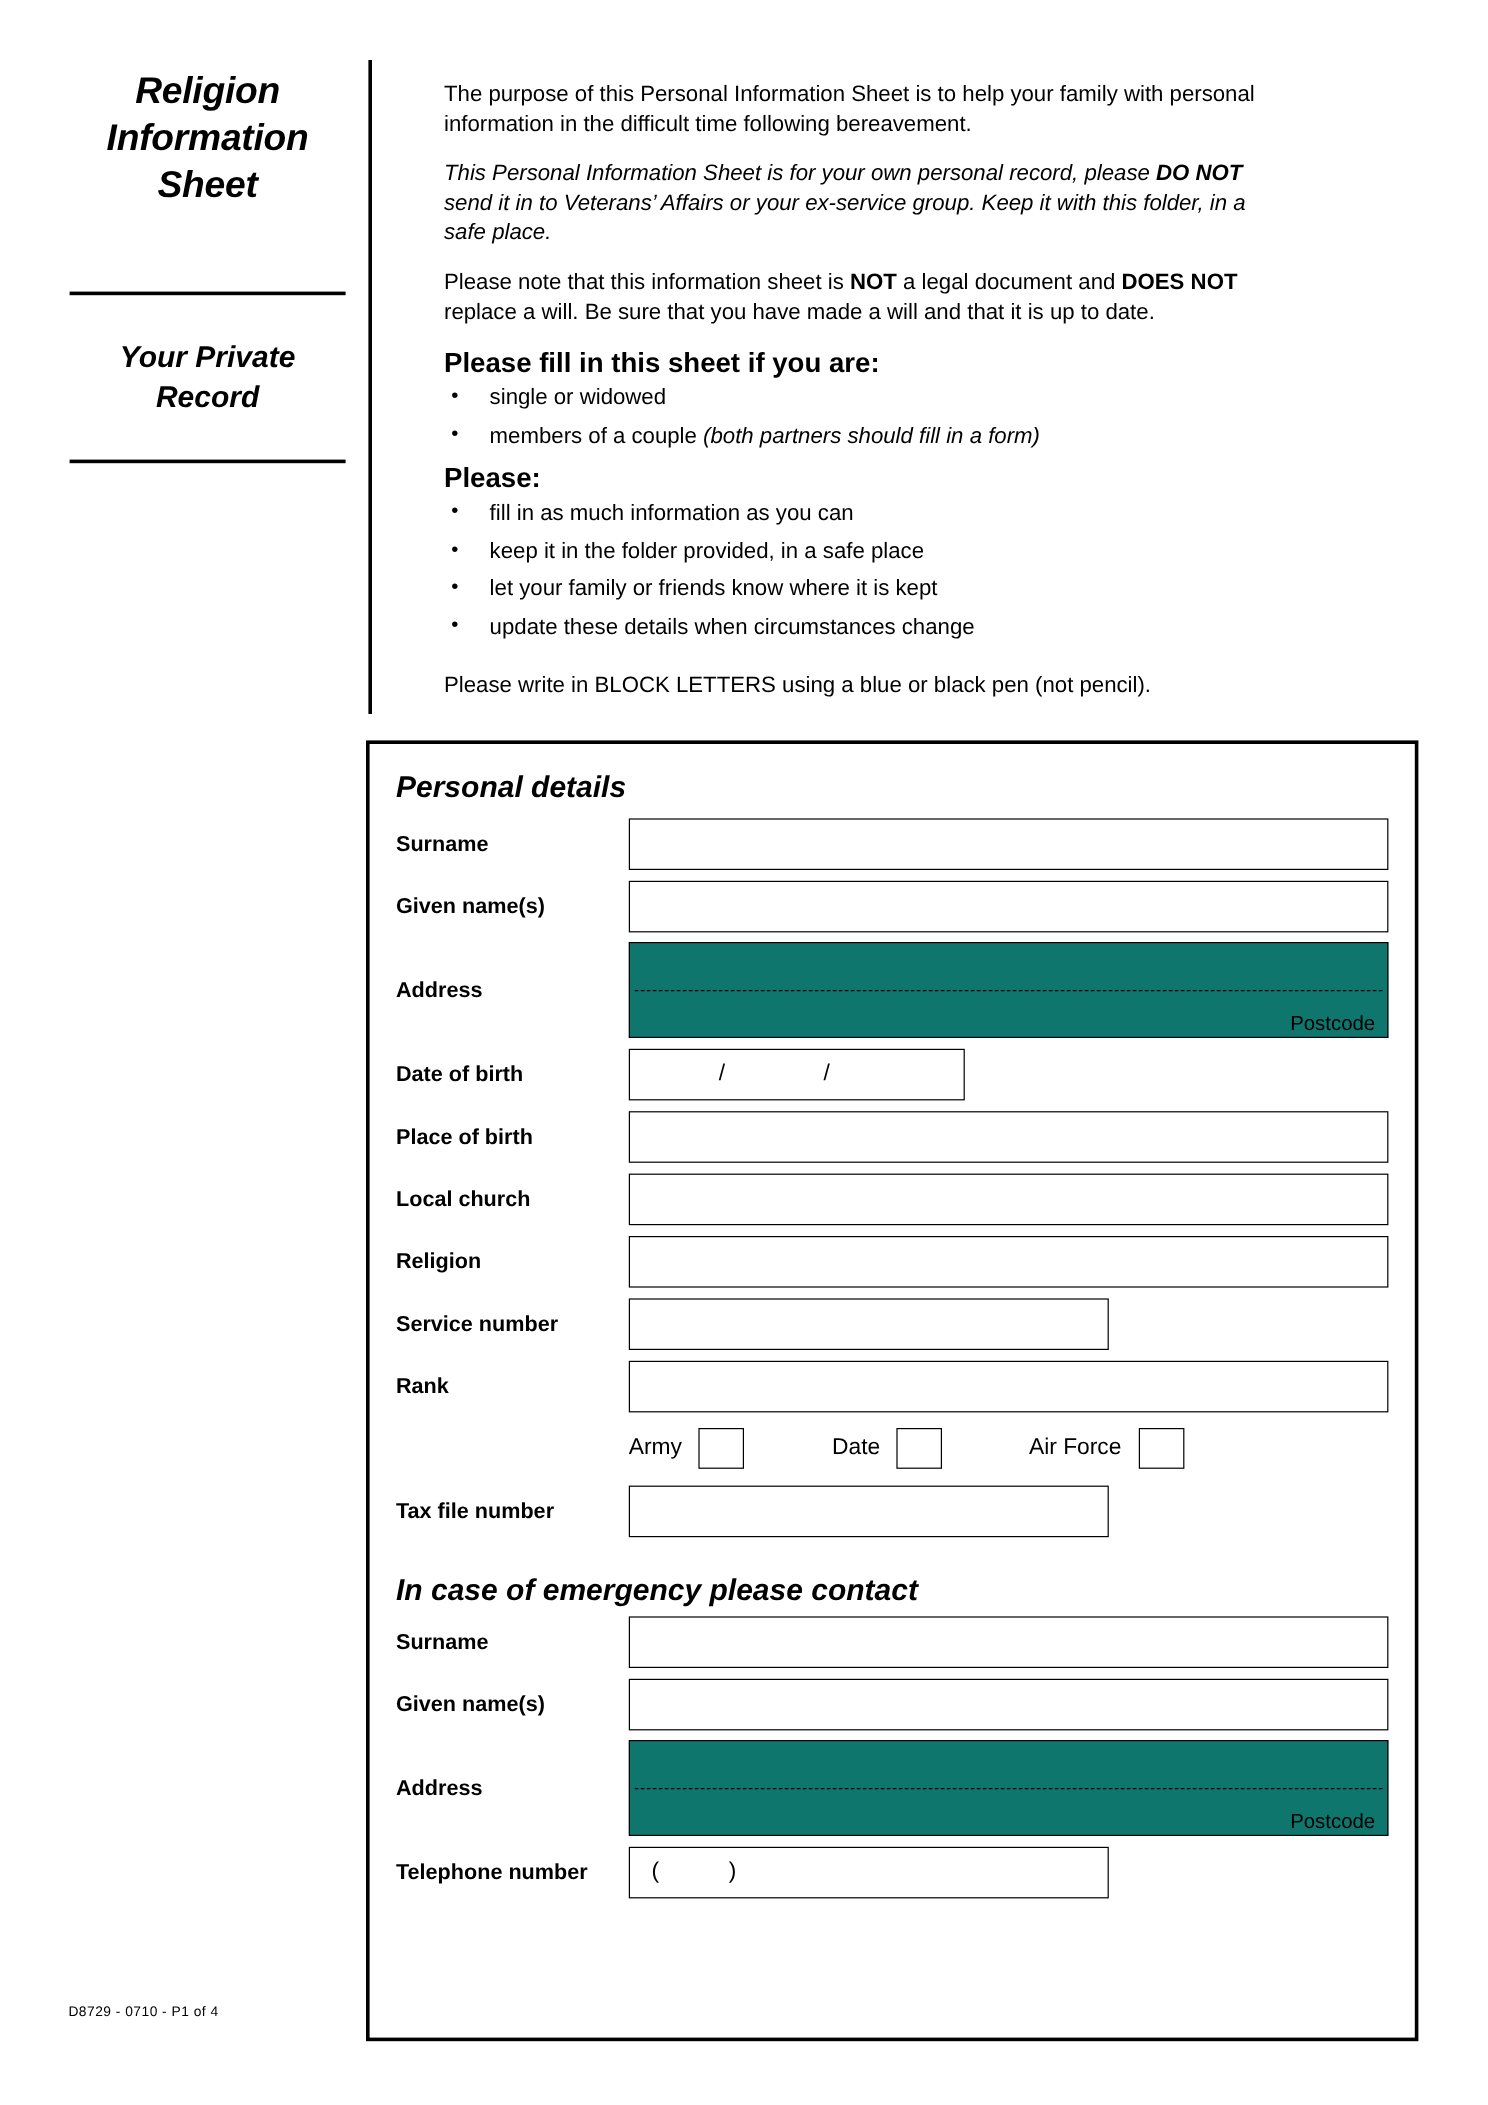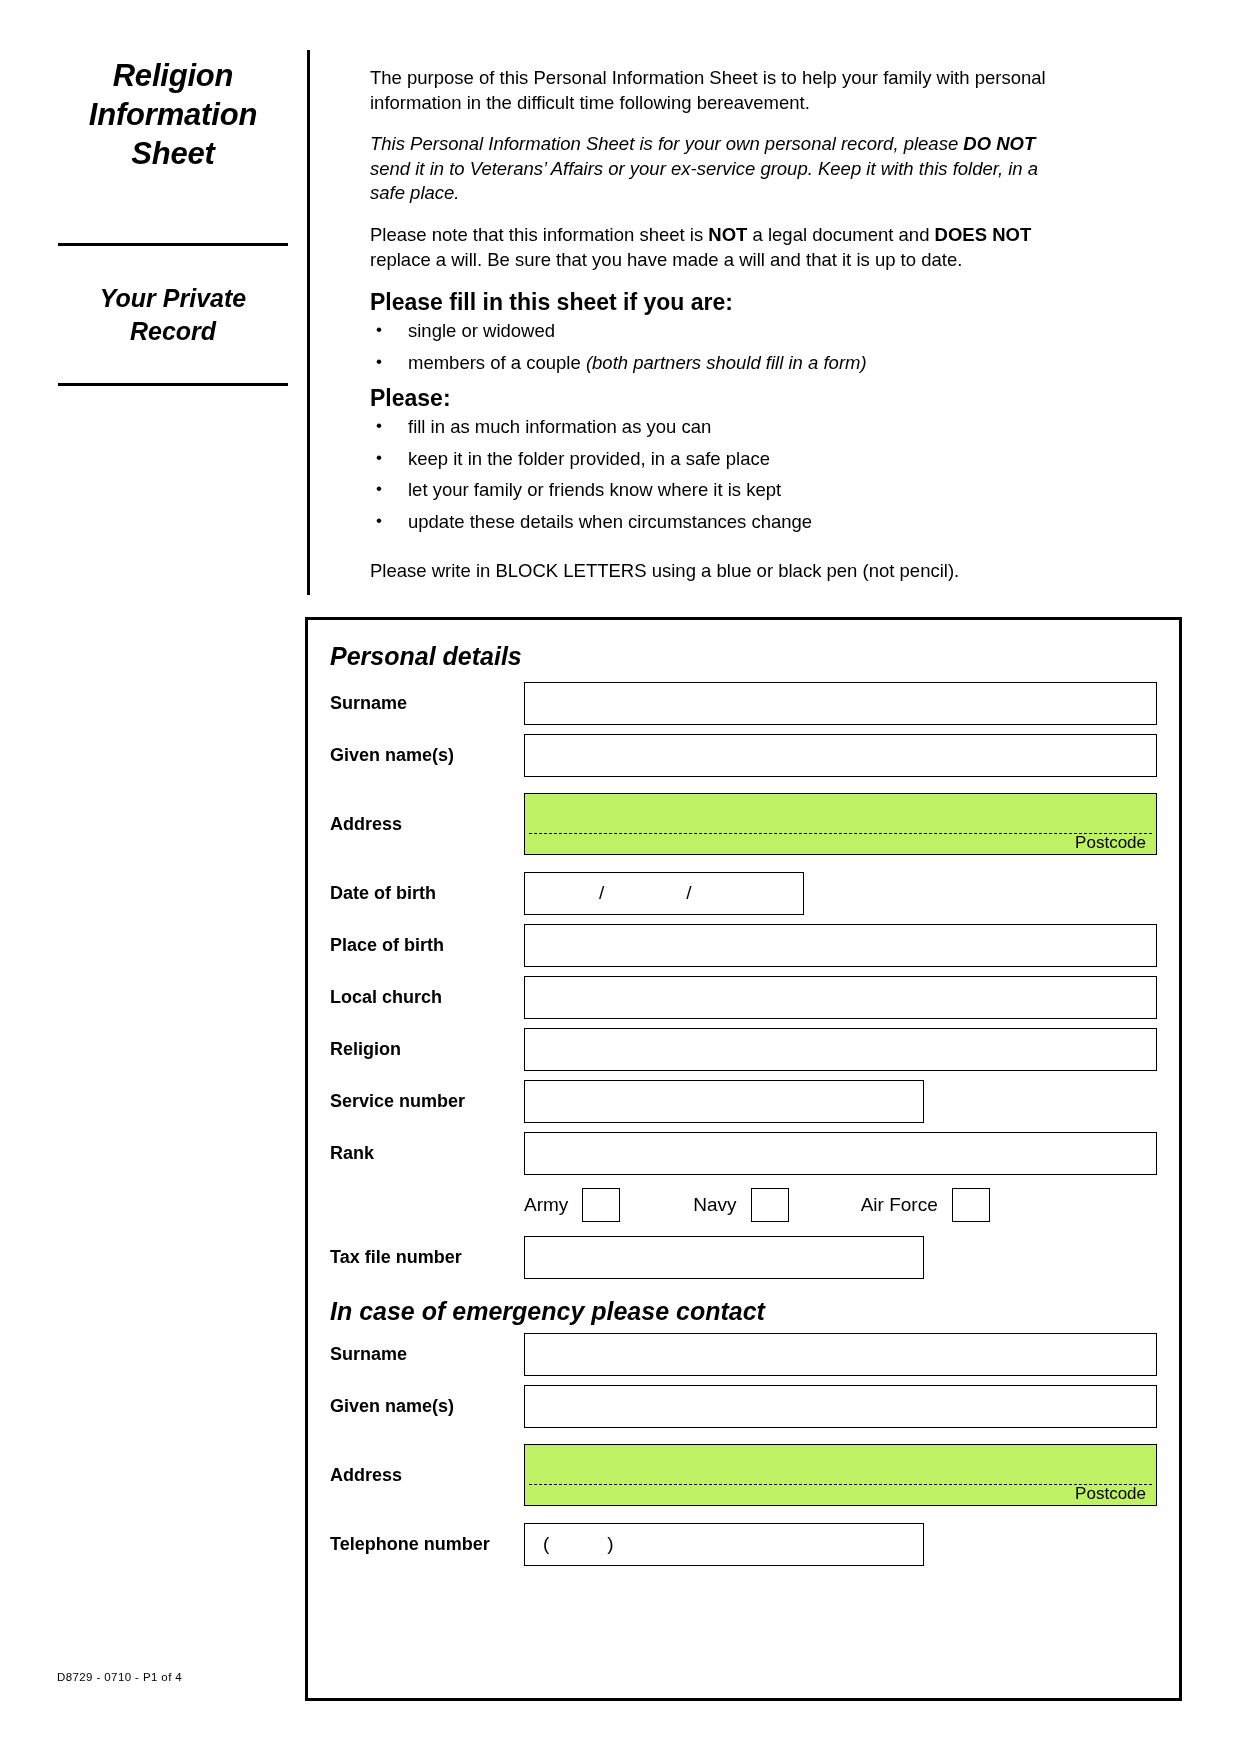--- a/index.html
+++ b/index.html
@@ -128,21 +128,21 @@
     padding: 18px 22px 0 22px;
   }
 
   .section-head {
     font-size: 25px;
     font-weight: bold;
     font-style: italic;
     margin: 4px 0 10px 0;
   }
   .section-head.second {
-    margin: 18px 0 6px 0;
+    margin: 30px 0 6px 0;
   }
 
   .row {
     display: flex;
     align-items: center;
     margin-bottom: 8px;
     min-height: 44px;
   }
   .lbl {
     width: 194px;
@@ -166,23 +166,23 @@
     display: flex;
     align-items: center;
     font-size: 19px;
   }
   .dob-marks span:nth-child(1) { margin-left: 74px; }
   .dob-marks span:nth-child(2) { margin-left: 82px; }
 
   .addr-wrap {
     flex: 1 1 auto;
     border: 1.6px solid #000;
-    height: 62px;
+    height: 80px;
     position: relative;
-    background: #bef264;
+    background: #0f766e;
   }
   .addr-dash {
     position: absolute;
     left: 4px;
     right: 4px;
     top: 39px;
     border-top: 1.5px dashed #000;
   }
   .postcode-lbl {
     position: absolute;
@@ -346,21 +346,21 @@
         <div class="fld"></div>
       </div>
 
       <div class="branch-row">
         <div class="branch">
           <span class="branch-lbl">Army</span>
           <span class="cbox"></span>
         </div>
         <div class="gap-a"></div>
         <div class="branch">
-          <span class="branch-lbl">Navy</span>
+          <span class="branch-lbl">Date</span>
           <span class="cbox"></span>
         </div>
         <div class="gap-b"></div>
         <div class="branch">
           <span class="branch-lbl">Air Force</span>
           <span class="cbox"></span>
         </div>
       </div>
 
       <div class="row">

